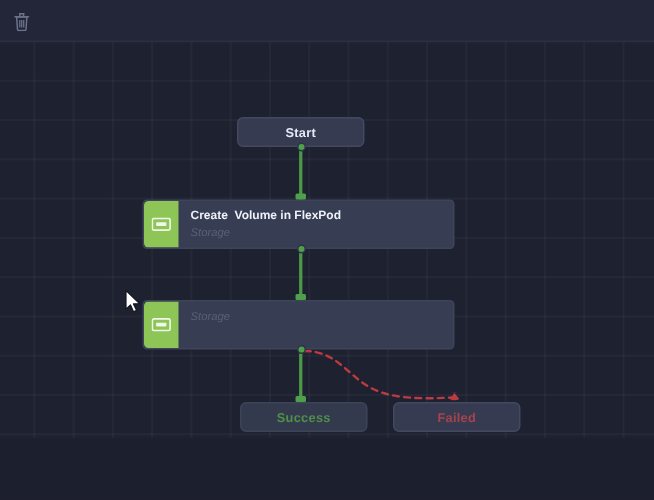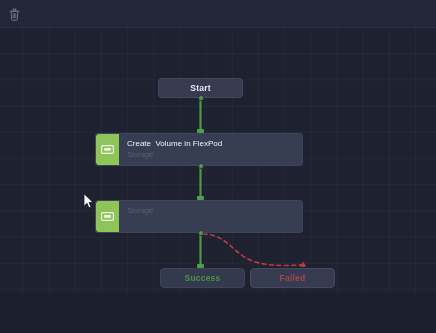--- a/index.html
+++ b/index.html
@@ -113,21 +113,21 @@
     align-items: center;
     justify-content: center;
   }
   .task-body {
     flex: 1 1 auto;
     padding: 4px 0 0 8px;
     min-width: 0;
   }
   .task-title {
     font-size: 8px;
-    font-weight: normal;
+    font-weight: bold;
     color: #eef1f8;
     line-height: 11px;
     white-space: pre;
     overflow: hidden;
     text-overflow: ellipsis;
   }
   .task-sub {
     font-size: 7.5px;
     color: #5b6076;
     line-height: 10px;
@@ -231,21 +231,21 @@
       </div>
     </div>
     <div class="port" style="left:197.5px; top:202px;"></div>
 
     <div class="port arrow-in" style="left:197px; top:236px;"></div>
     <div class="node pill success" style="left:160px; top:240px; width:85px;">
       <span>Success</span>
     </div>
 
     <div class="port arrow-in-red" style="left:299px; top:233px;"></div>
-    <div class="node pill failed" style="left:250px; top:240px; width:85px;">
+    <div class="node pill failed" style="left:262px; top:240px; width:85px;">
       <span>Failed</span>
     </div>
 
     <div id="cursor" style="left:83px; top:165px;">
       <svg width="11" height="16" viewBox="0 0 11 16" aria-hidden="true">
         <path d="M1 0.7 L1 13.2 L4.0 10.3 L6.0 14.8 L8.0 13.9 L6.0 9.6 L10.0 9.4 Z" fill="#ffffff" stroke="#15171f" stroke-width=".8" stroke-linejoin="round"></path>
       </svg>
     </div>
 
   </div>

